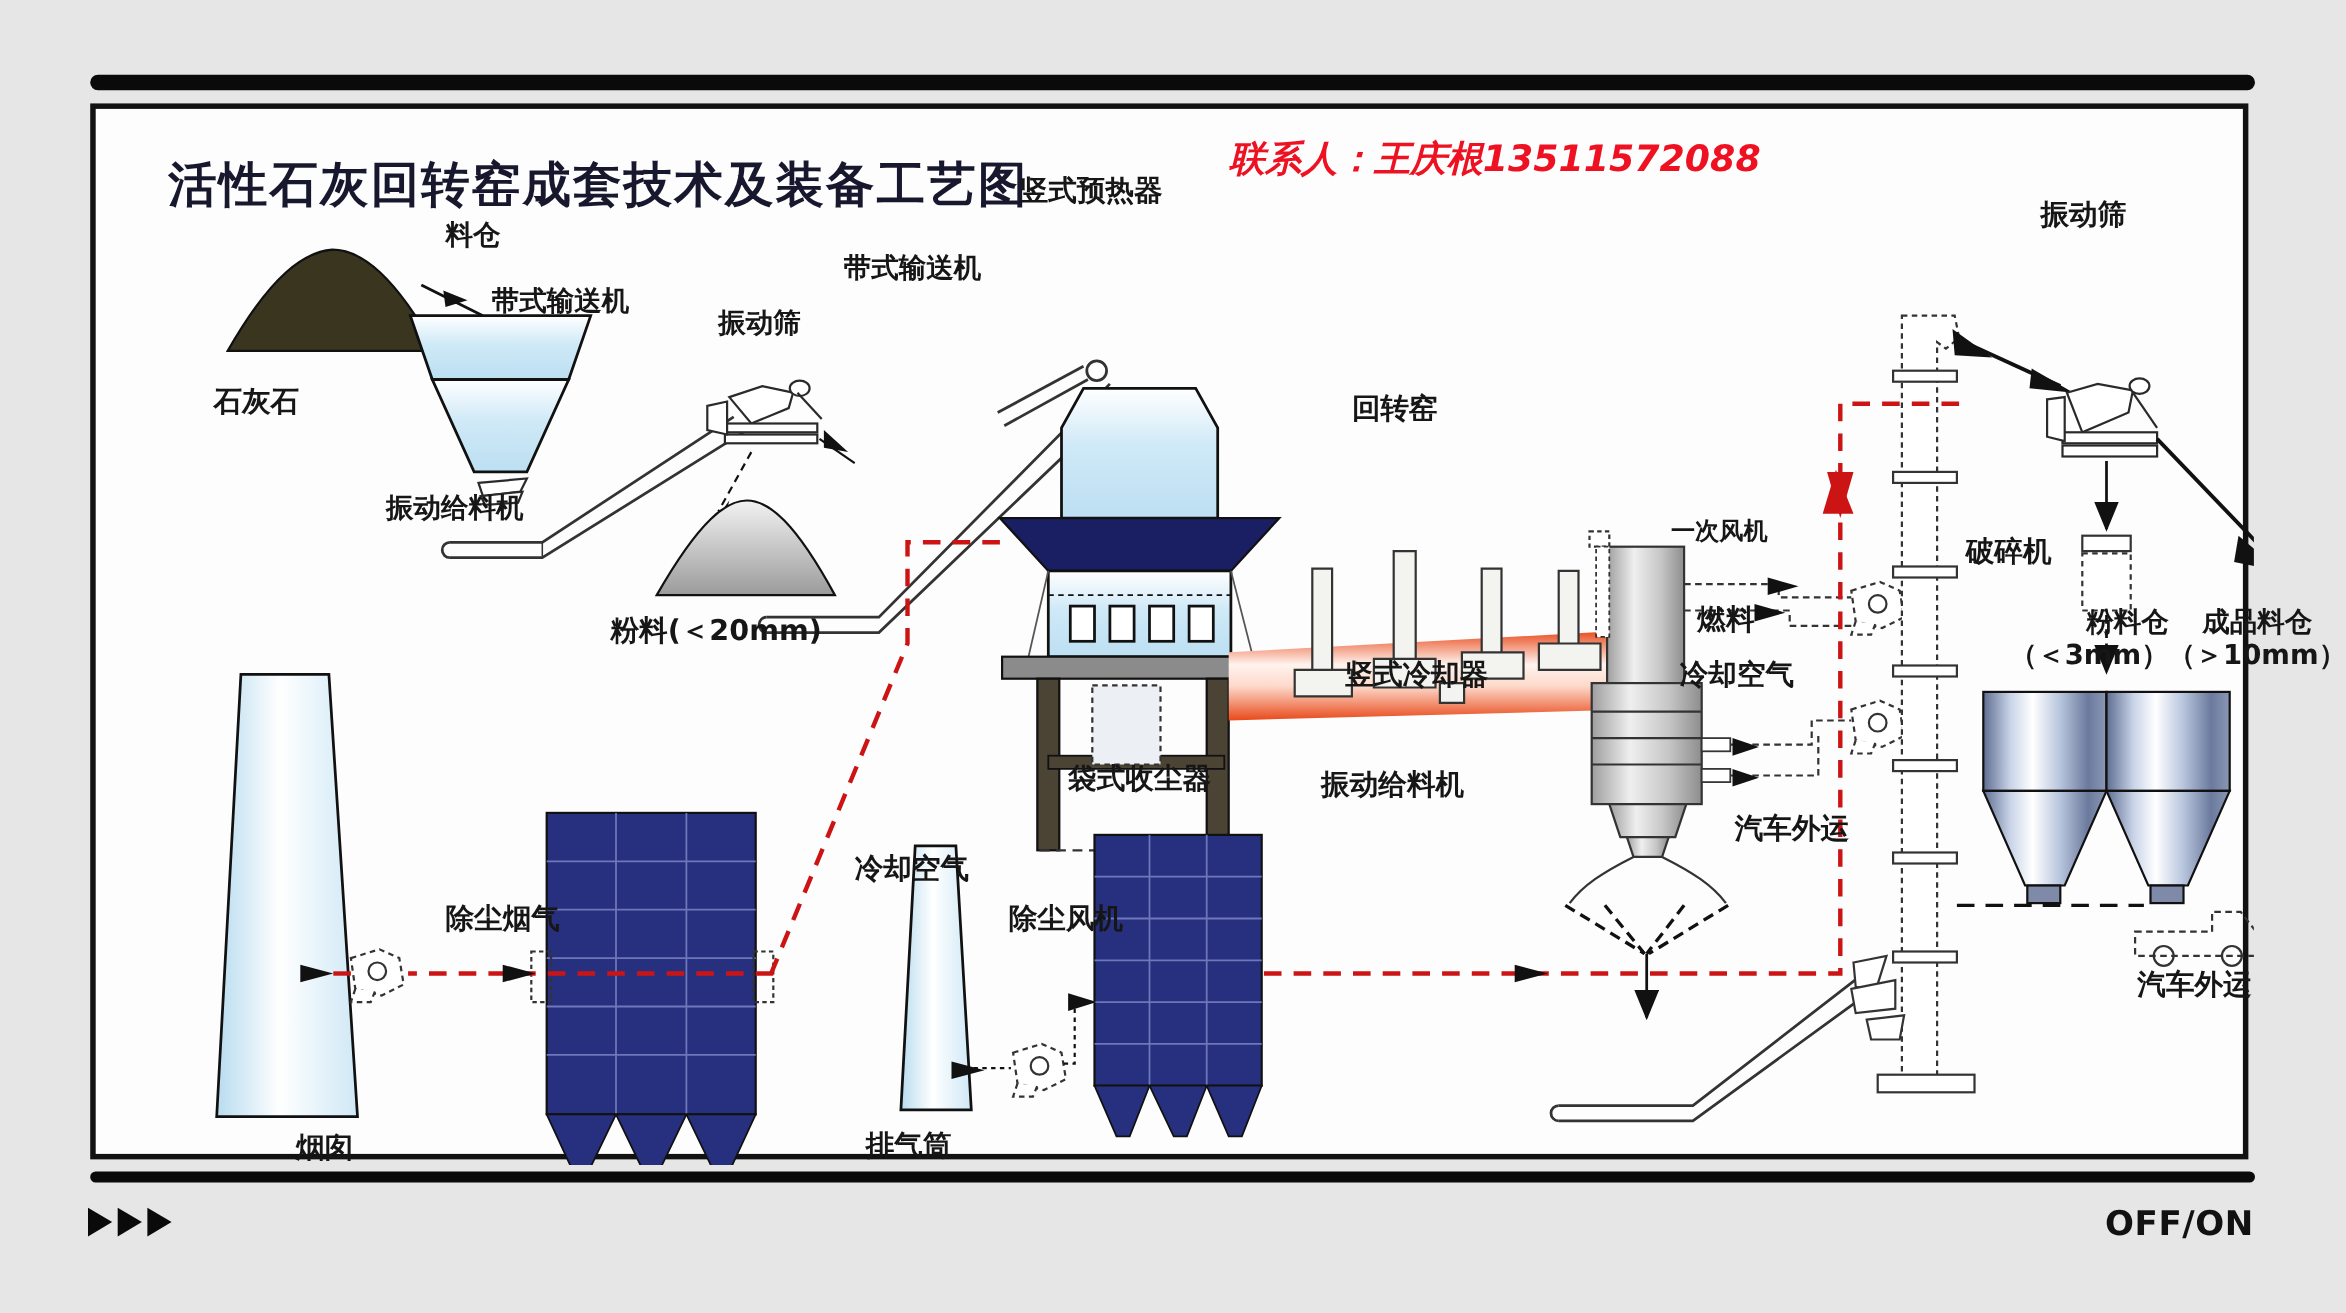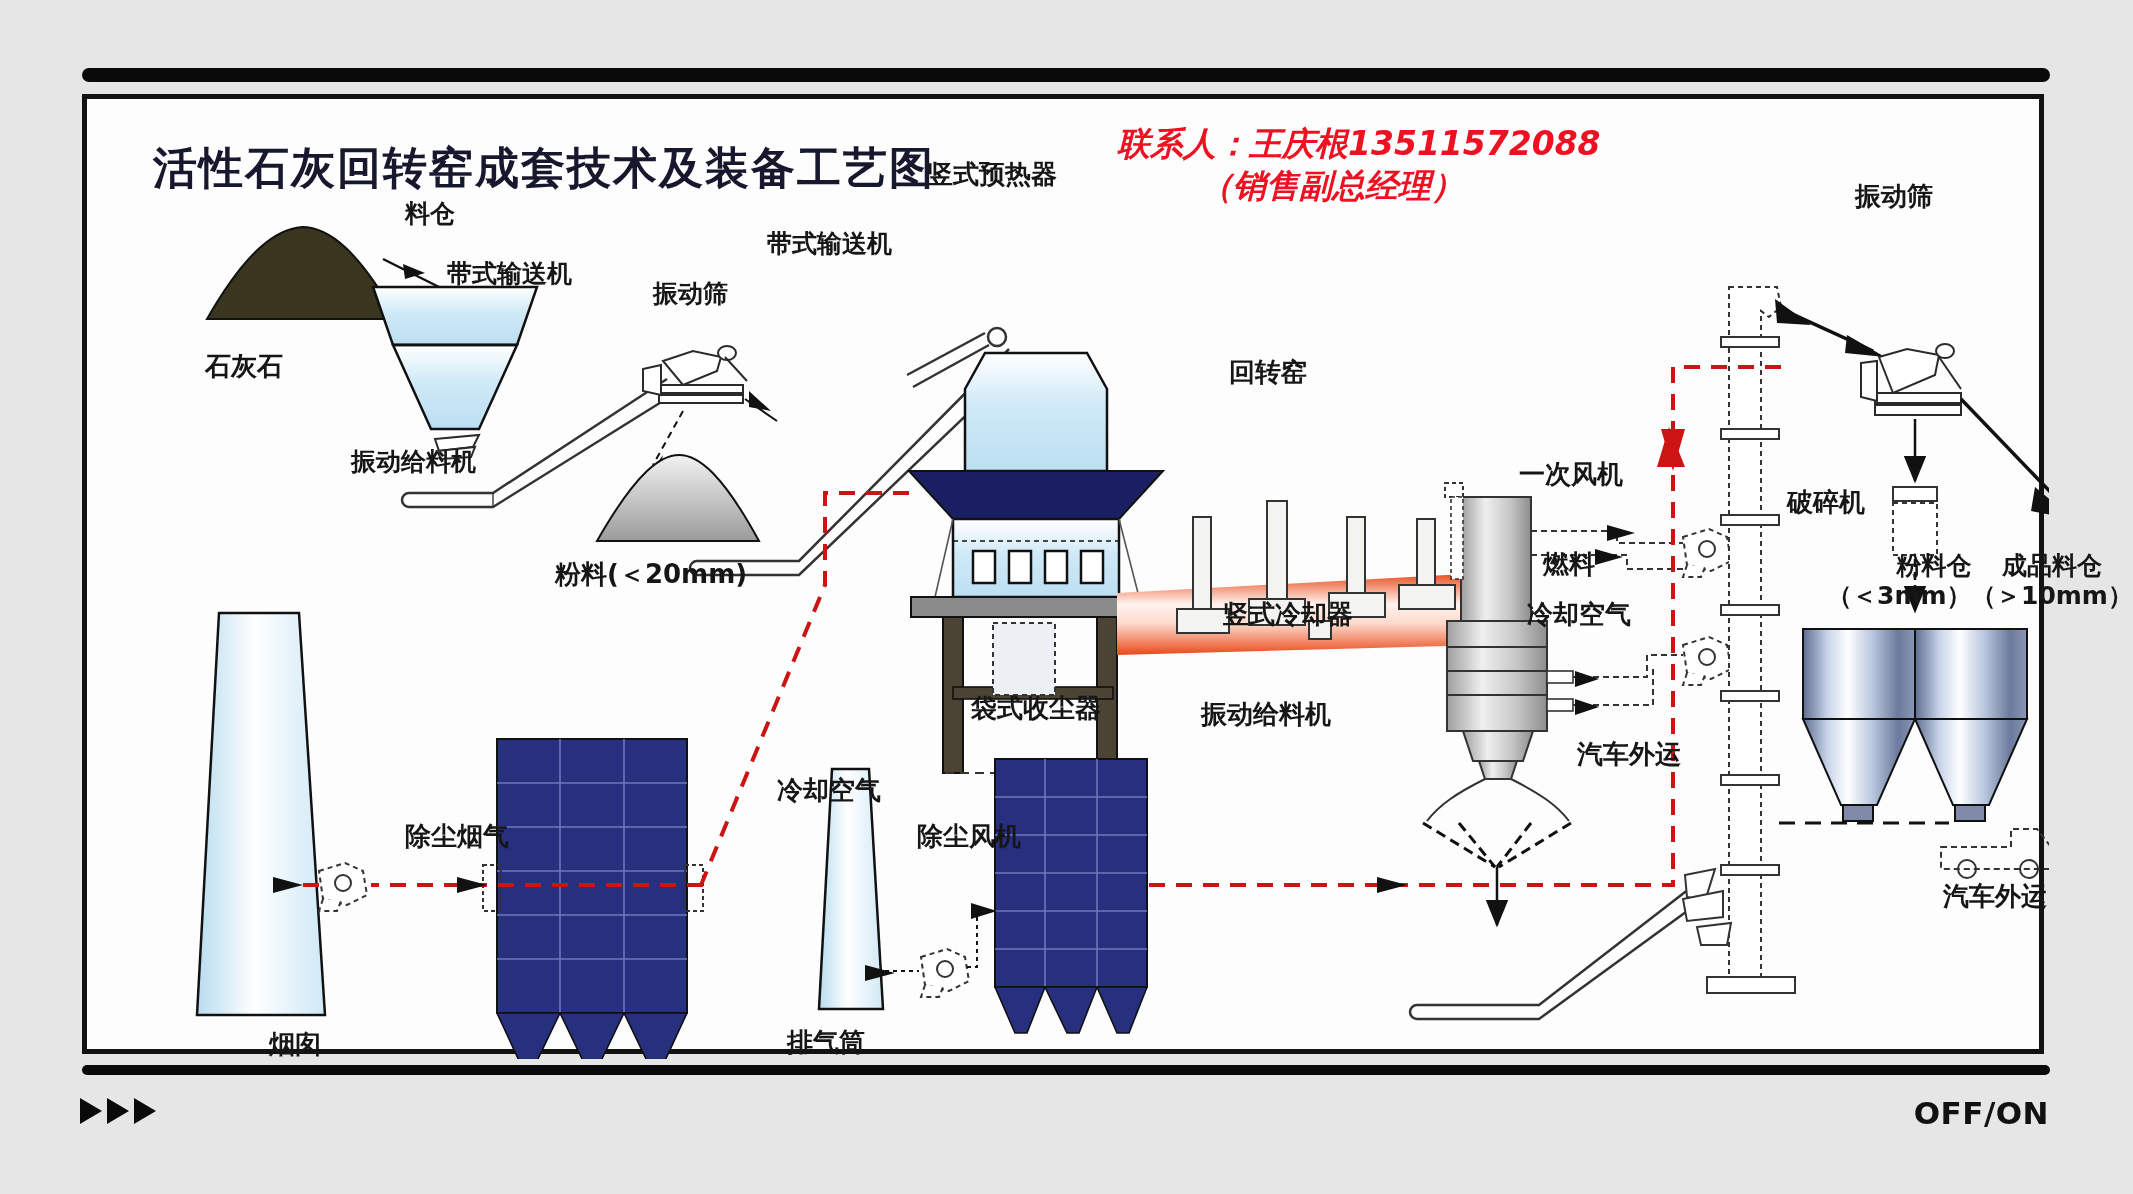--- a/index.html
+++ b/index.html
@@ -47,21 +47,20 @@
   <span class="tri"></span>
   <span class="tri"></span>
 </div>
 <div id="offon">OFF/ON</div>
 
 <div id="diagram-frame">
 
   <div id="page-title" style="left:66px;top:40px;">活性石灰回转窑成套技术及装备工艺图</div>
   <div id="contact-block" style="left:1030px;top:24px;">
     <div>联系人：王庆根13511572088</div>
-    <div>（销售副总经理）</div>
   </div>
 
   <svg class="svgwrap" viewBox="0 0 1962 960">
     <defs>
       <linearGradient id="gSilo" x1="0" y1="0" x2="0" y2="1">
         <stop offset="0%" stop-color="#ffffff"></stop>
         <stop offset="45%" stop-color="#cfe9f7"></stop>
         <stop offset="100%" stop-color="#bcdff2"></stop>
       </linearGradient>
       <linearGradient id="gKiln" x1="0" y1="0" x2="0" y2="1">
@@ -379,34 +378,34 @@
       <polygon points="186,778 216,786 186,794"></polygon>
       <polygon points="370,778 400,786 370,794"></polygon>
       <polygon points="1290,778 1320,786 1290,794"></polygon>
     </g>
     <polygon points="1582,338 1598,378 1570,378" fill="#cc1414" transform="translate(0,-10)"></polygon>
     <polygon points="1576,336 1600,380 1556,380" fill="#cc1414" opacity="0"></polygon>
     <polygon points="1574,330 1598,330 1586,372" fill="#cc1414"></polygon>
 
   </svg>
 
-  <div class="lbl" style="left:118px;top:252px;font-size:26px;">石灰石</div>
+  <div class="lbl" style="left:107px;top:252px;font-size:26px;">石灰石</div>
   <div class="lbl" style="left:318px;top:100px;font-size:25px;">料仓</div>
   <div class="lbl" style="left:360px;top:160px;font-size:25px;">带式输送机</div>
   <div class="lbl" style="left:264px;top:348px;font-size:25px;">振动给料机</div>
   <div class="lbl" style="left:566px;top:180px;font-size:25px;">振动筛</div>
   <div class="lbl" style="left:468px;top:460px;font-size:26px;">粉料(＜20mm)</div>
   <div class="lbl" style="left:680px;top:130px;font-size:25px;">带式输送机</div>
 
   <div class="lbl" style="left:840px;top:60px;font-size:26px;">竖式预热器</div>
   <div class="lbl" style="left:1142px;top:258px;font-size:26px;">回转窑</div>
   <div class="lbl" style="left:1136px;top:500px;font-size:26px;text-align:center;">竖式冷却器</div>
   <div class="lbl" style="left:1114px;top:600px;font-size:26px;">振动给料机</div>
 
-  <div class="lbl" style="left:1432px;top:360px;font-size:26px;">一次风机</div>
+  <div class="lbl" style="left:1432px;top:372px;font-size:22px;">一次风机</div>
   <div class="lbl" style="left:1456px;top:450px;font-size:26px;">燃料</div>
   <div class="lbl" style="left:1440px;top:500px;font-size:26px;">冷却空气</div>
   <div class="lbl" style="left:1490px;top:640px;font-size:26px;">汽车外运</div>
 
   <div class="lbl" style="left:1768px;top:82px;font-size:26px;">振动筛</div>
   <div class="lbl" style="left:1700px;top:388px;font-size:26px;">破碎机</div>
   <div class="lbl" style="left:1740px;top:452px;font-size:25px;text-align:right;">
     <div>粉料仓</div>
     <div>（＜3mm）</div>
   </div>

